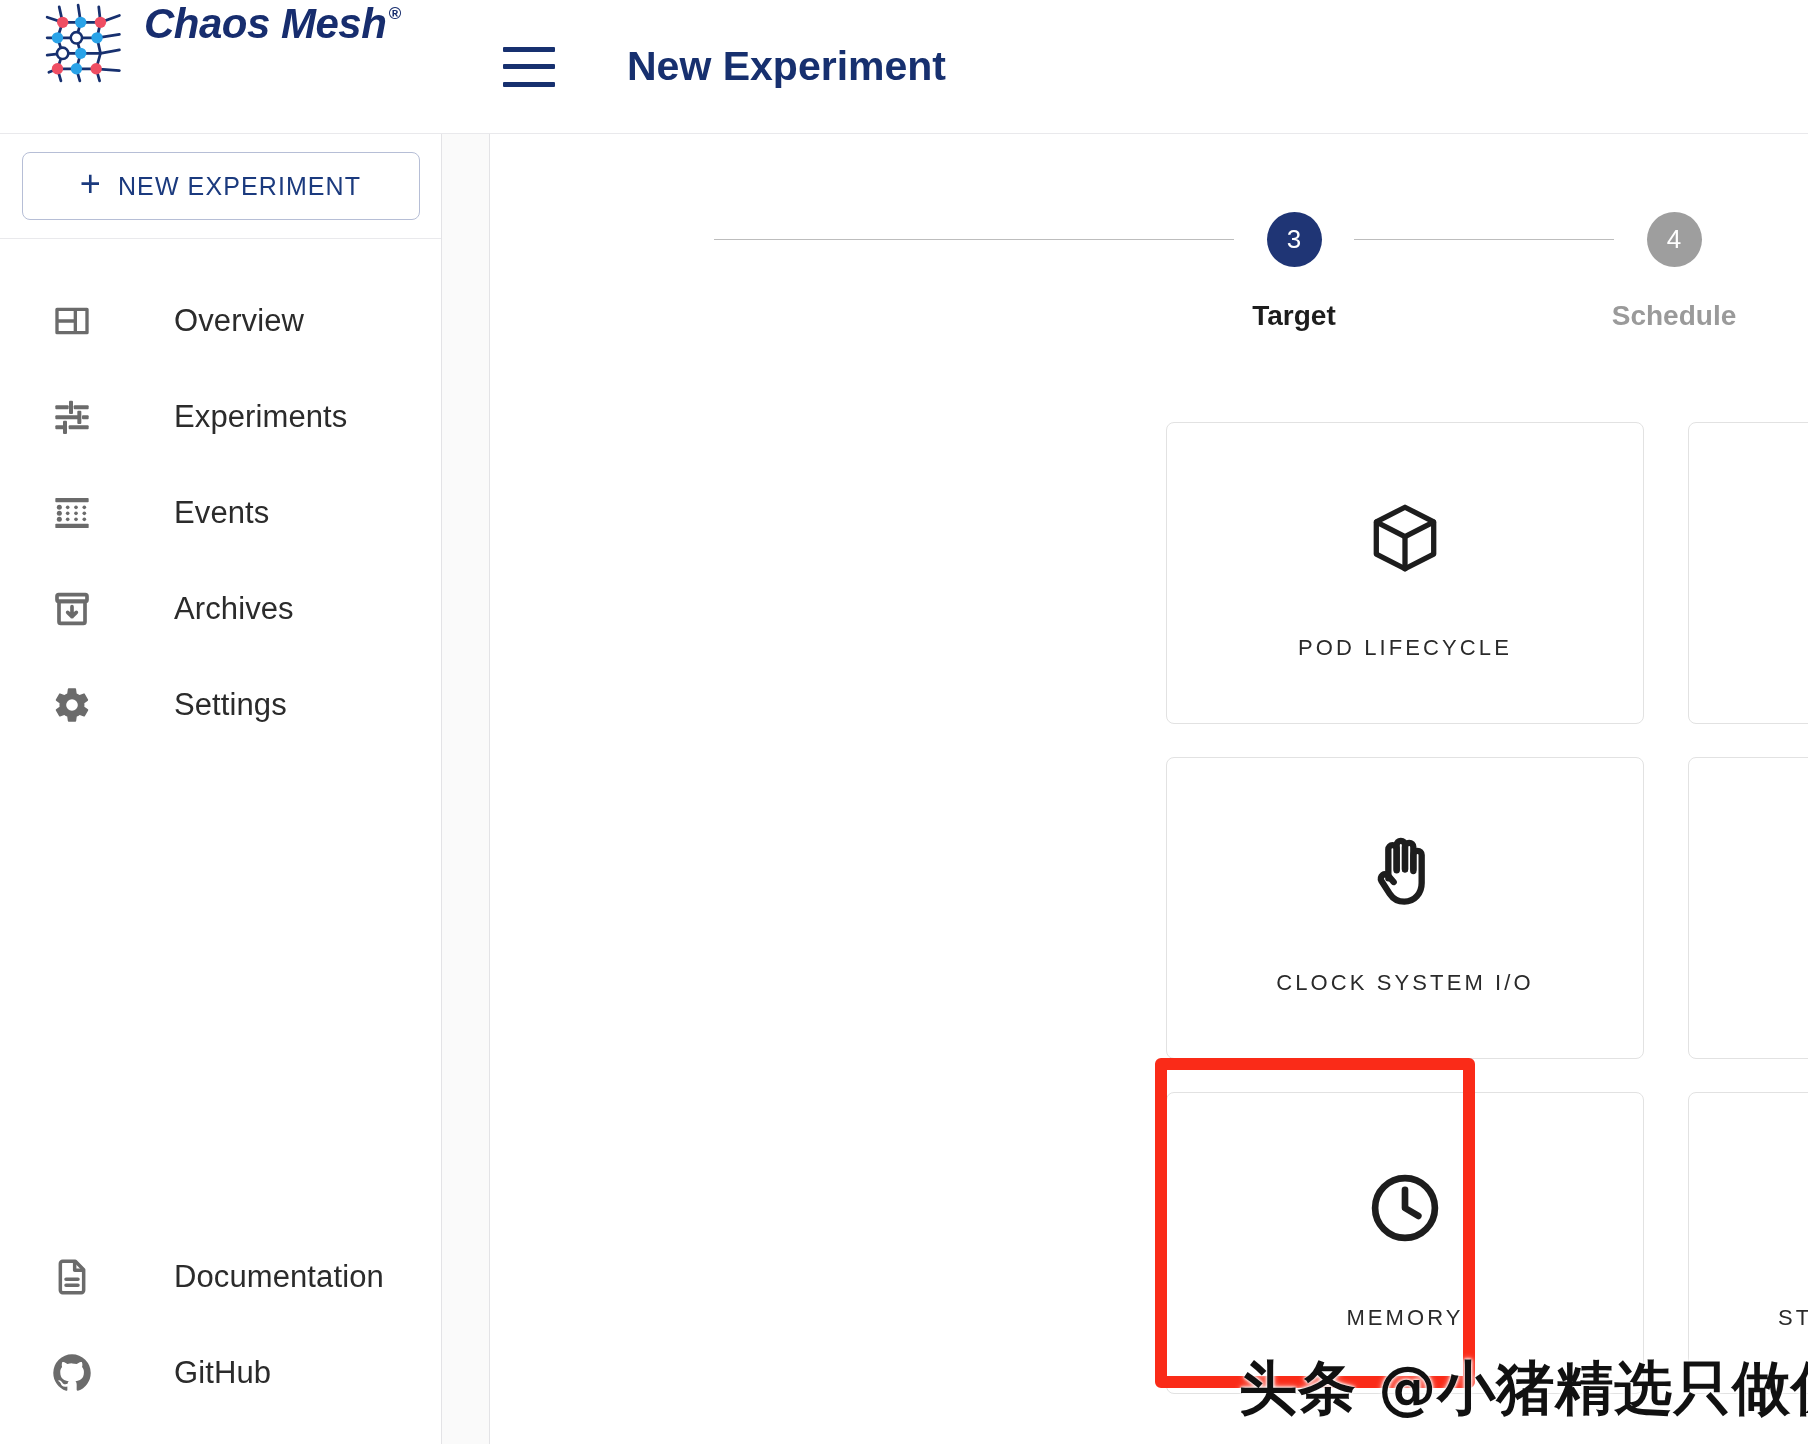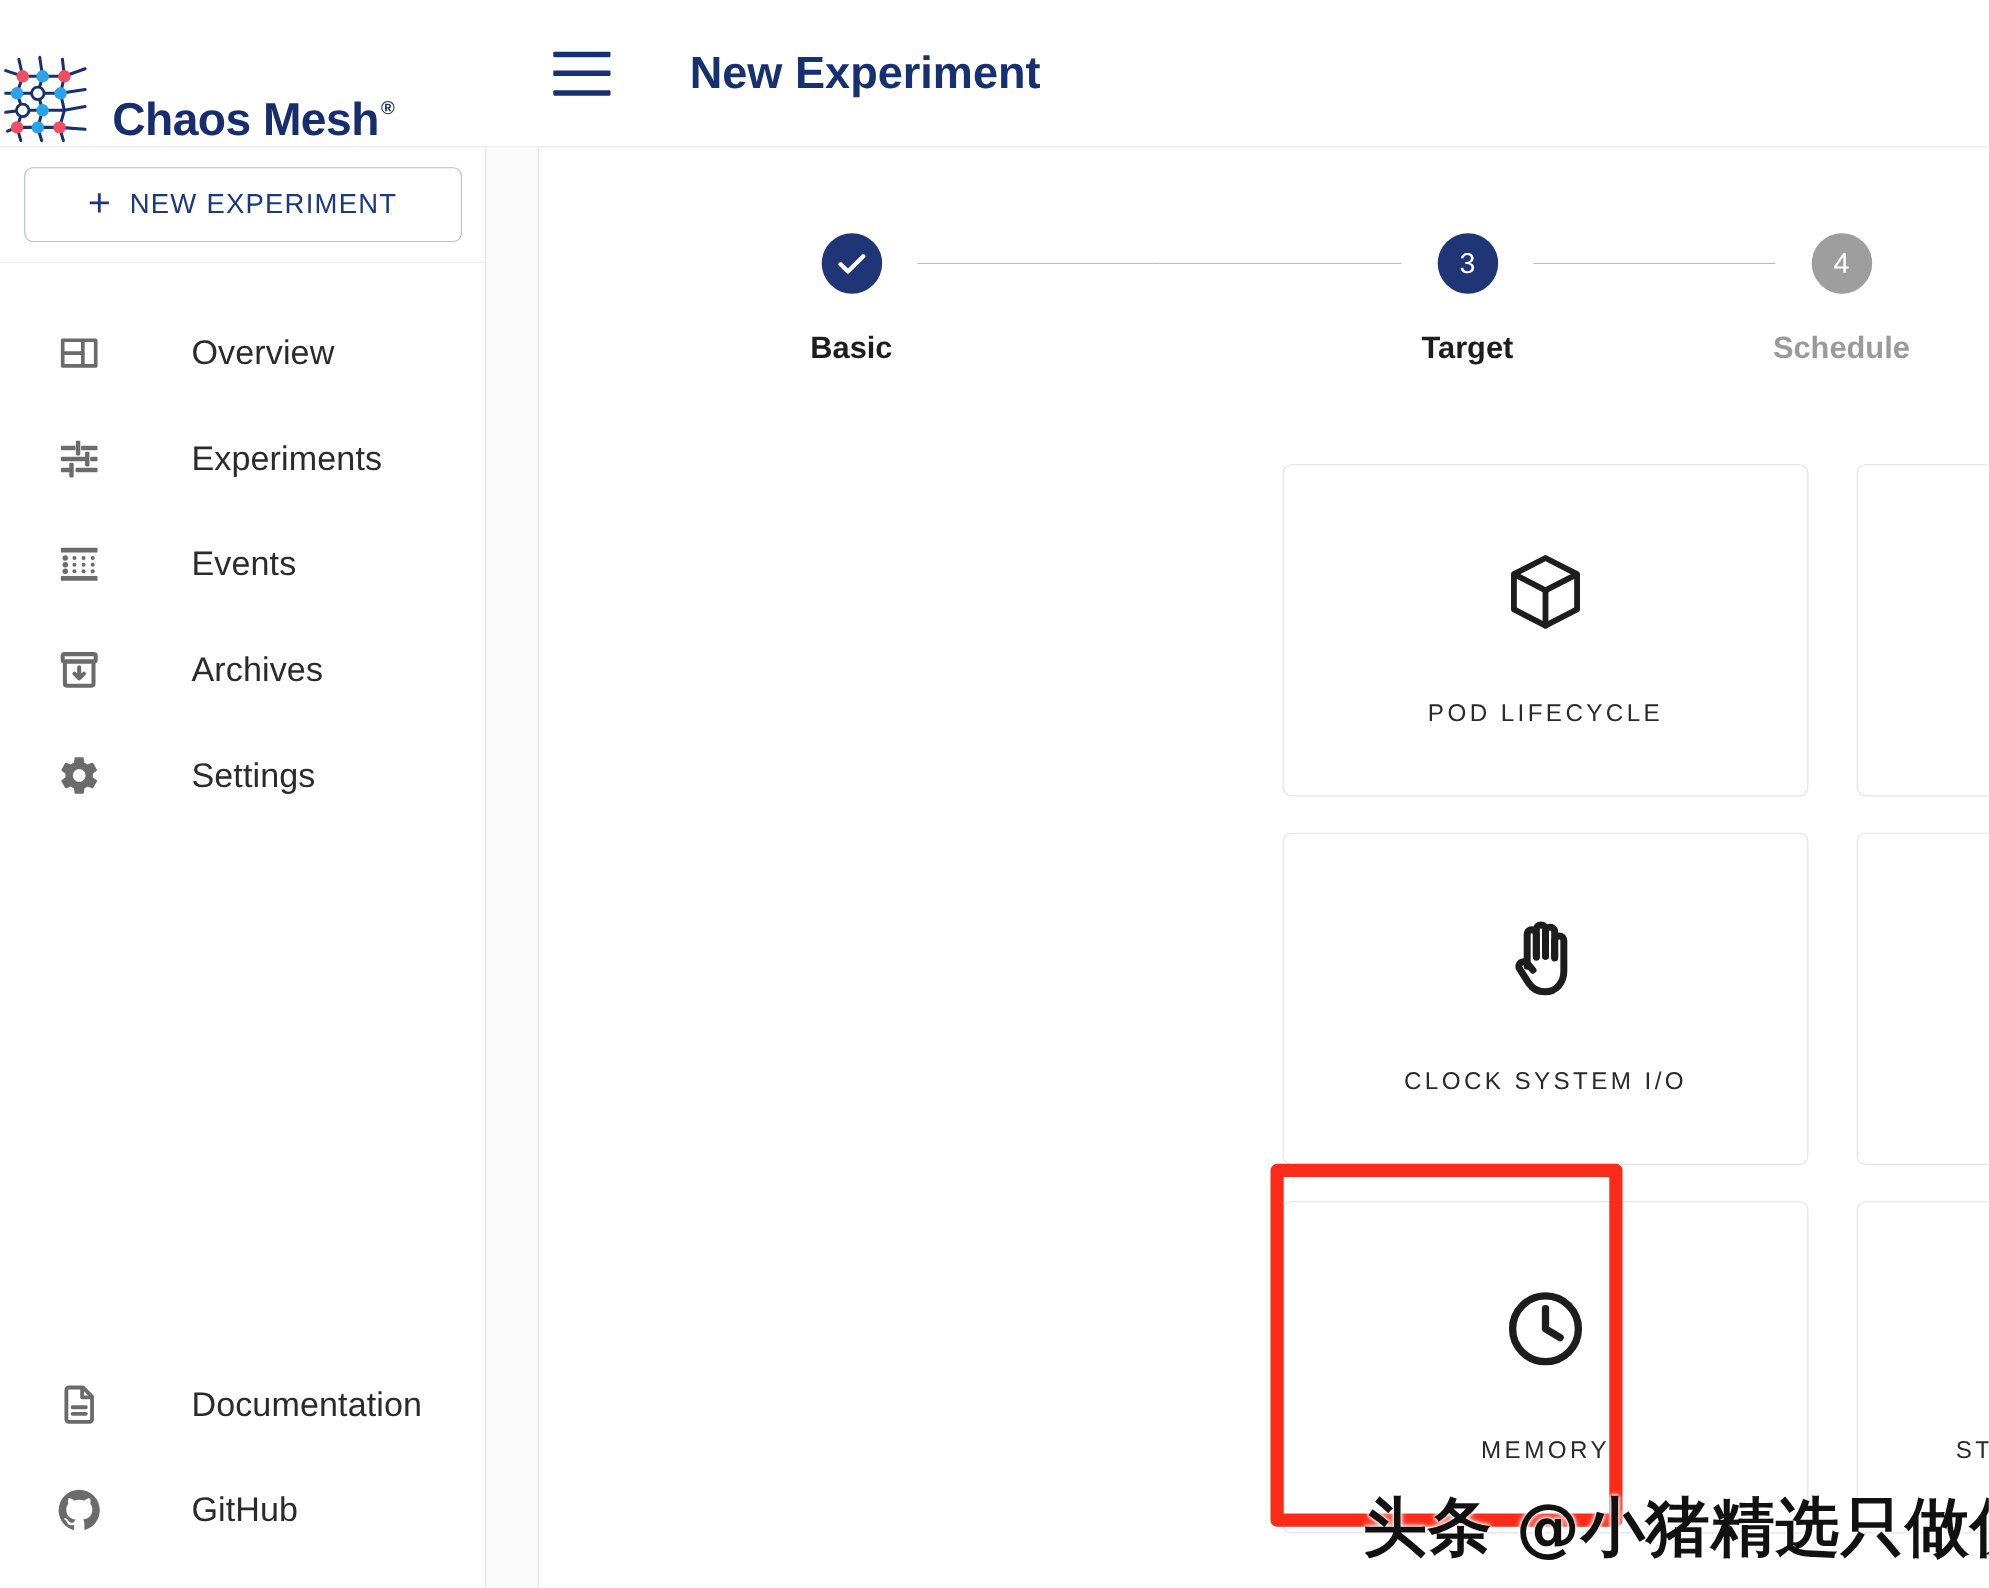--- a/index.html
+++ b/index.html
@@ -27,22 +27,24 @@
     border-right: 1px solid #e3e3e6;
     display: flex;
     flex-direction: column;
     flex: 0 0 442px;
   }
 
   #brand {
     height: 134px;
     flex: 0 0 134px;
     display: flex;
-    align-items: flex-end;
+    align-items: flex-start;
+    padding-left: 42px;
     border-bottom: 1px solid #e9e9ec;
+    font-style: italic;
   }
   #brand-logo { width: 86px; height: 86px; flex: 0 0 86px; }
   #brand-text {
     margin-left: 16px;
     font-size: 42px;
     font-weight: bold;
     color: #172d6e;
     letter-spacing: -0.5px;
     display: flex;
     align-items: flex-start;
@@ -409,28 +411,20 @@
         <span></span>
         <span></span>
       </div>
       <h1 id="page-title">New Experiment</h1>
     </header>
 
     <div id="content">
 
       <div id="stepper">
 
-        <div class="step">
-          <div class="step-circle">
-            <svg class="step-check" viewBox="0 0 24 24" fill="none" stroke="#ffffff" stroke-width="3" stroke-linecap="round" stroke-linejoin="round" aria-hidden="true">
-                <path d="M4 12.5l5.2 5.2L20 7"></path>
-              </svg>
-          </div>
-          <div class="step-label">Basic</div>
-        </div>
         <div class="step-line"></div>
 
         <div class="step-line"></div>
 
         <div class="step">
           <div class="step-circle">3</div>
           <div class="step-label">Target</div>
         </div>
         <div class="step-line"></div>
 

